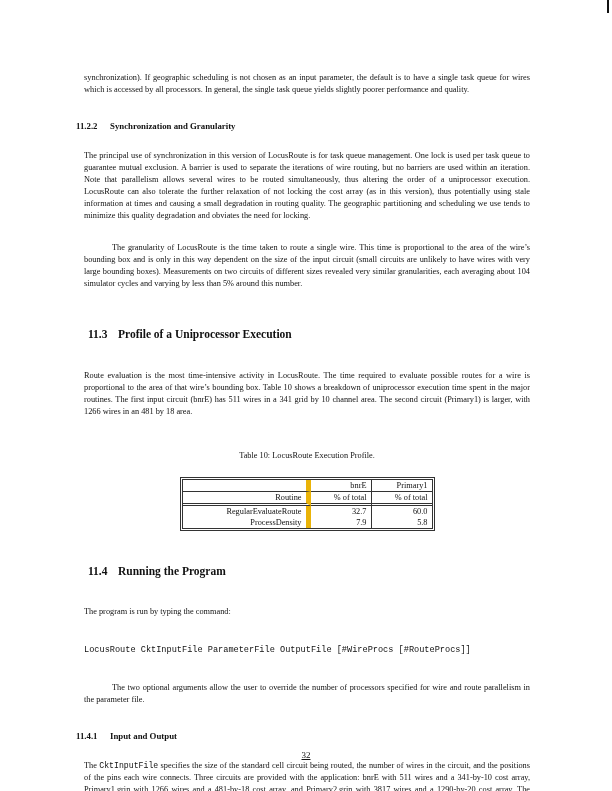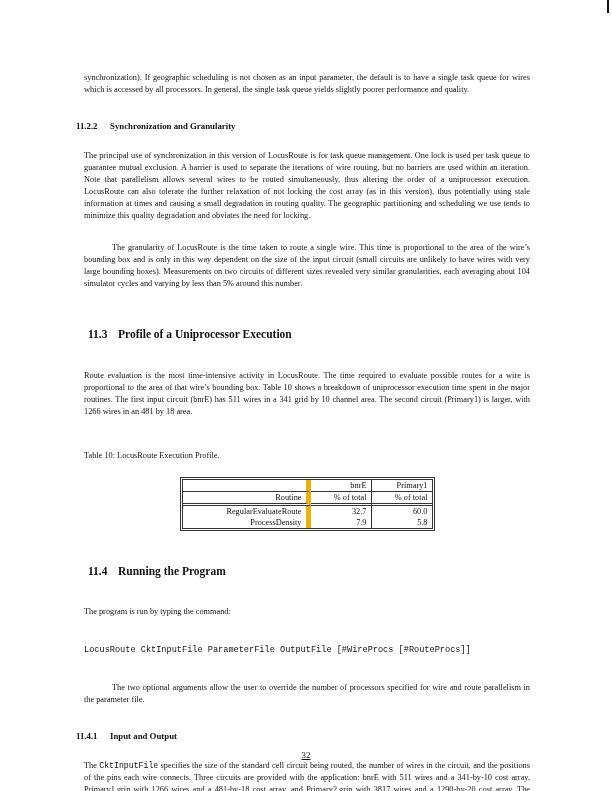--- a/index.html
+++ b/index.html
@@ -7,21 +7,21 @@
          font-family:"Liberation Serif", serif; color:#111; }
   .page { position:absolute; left:76px; top:64px; width:462px; font-size:8.3px; line-height:12px; }
   p { margin:8px; text-align:justify; }
   .indent { text-indent:28px; }
   .mono { font-family:"Liberation Mono", monospace; font-size:8.2px; }
   h3 { font-size:8.8px; font-weight:bold; margin:0; }
   h2 { font-size:11.5px; font-weight:bold; margin:12px; }
   .num { display:inline-block; }
   .h3num { width:34px; }
   .h2num { width:30px; }
-  .caption { }
+  .caption { text-align:center; }
   table.profile { border-collapse:separate; border-spacing:0; margin:0 auto;
                   border:3px double #333; font-size:8.3px; line-height:11px; }
   table.profile td { padding:0 4px; text-align:right; }
   .c1 { width:115px; border-right:5px solid #eab308; }
   .c2 { width:52px; border-right:1px solid #333;margin-top:24px; }
   .c3 { width:52px; }
   tr.head1 td { border-bottom:1px solid #333; }
   tr.head2 td { border-bottom:3px double #333; }
   .command { font-family:"Liberation Mono", monospace; font-size:8.6px; white-space:nowrap; }
   .footrule { width:180px; border-top:1px solid #333; margin:0; }

